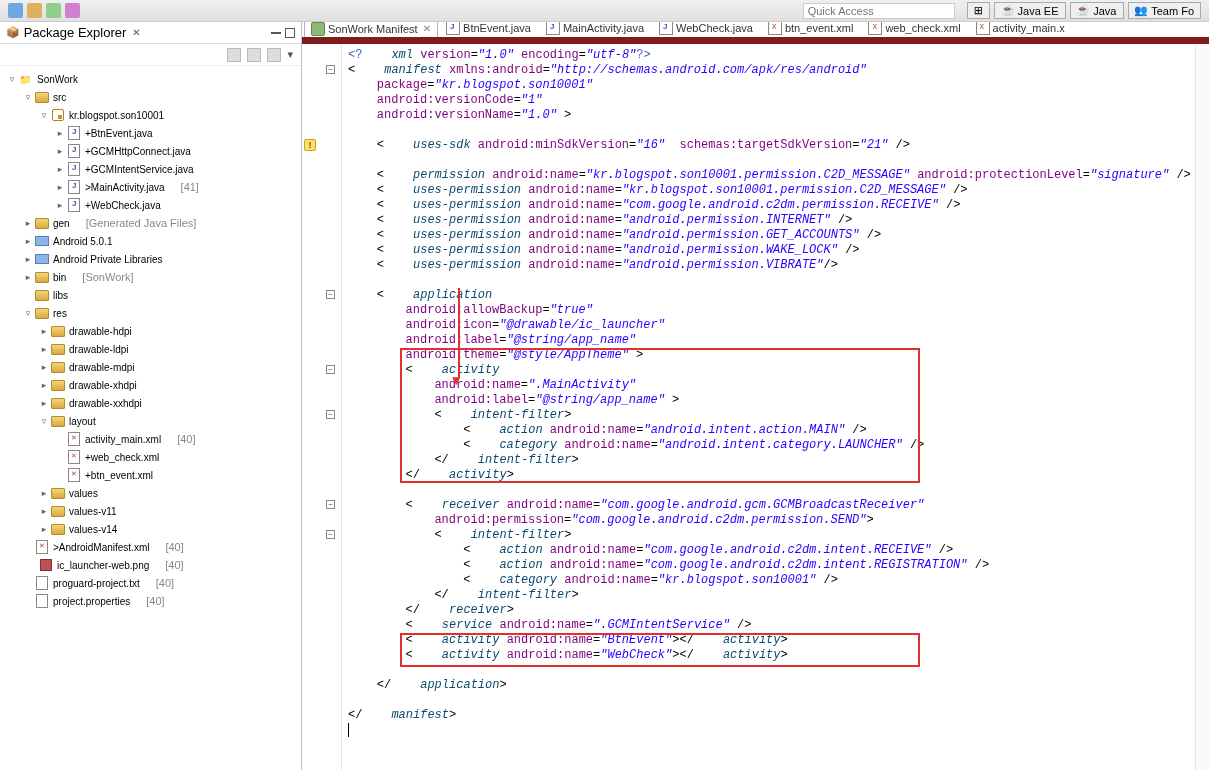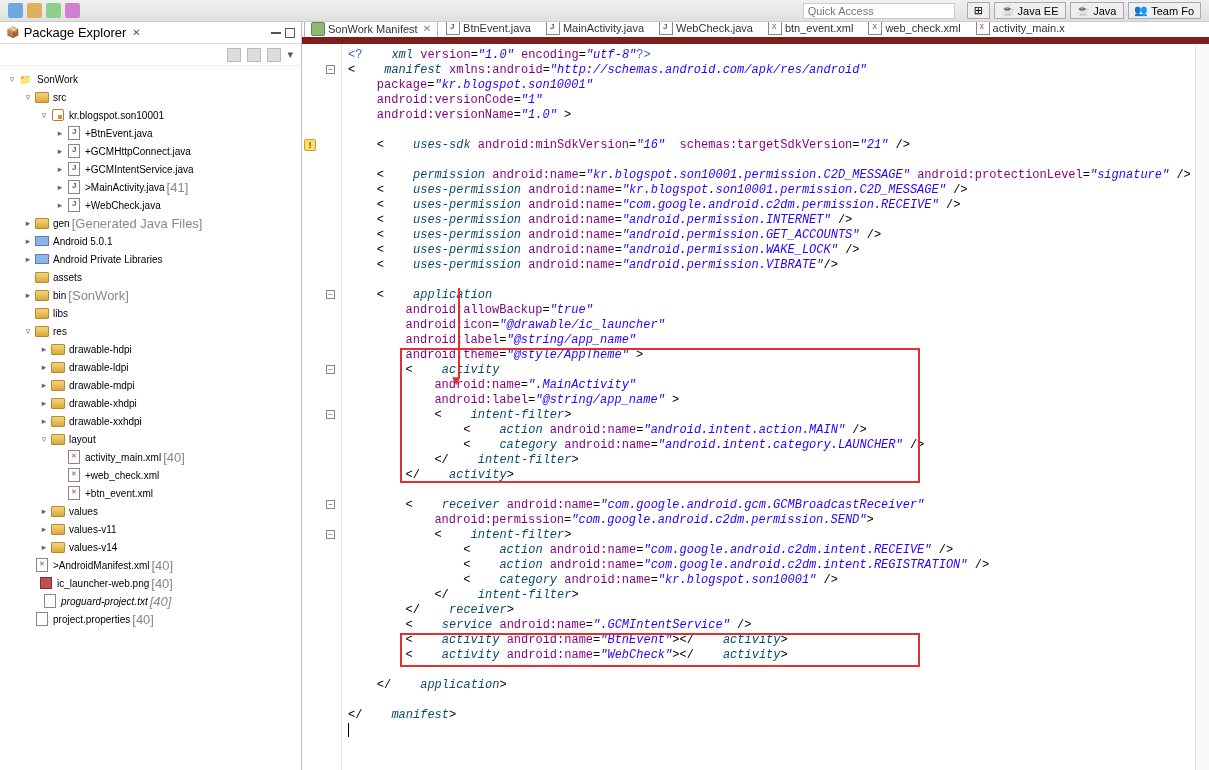--- a/index.html
+++ b/index.html
@@ -21,21 +21,21 @@
 .view-header .min { width:10px; height:2px; background:#555; }
 .view-header .max { width:10px; height:10px; border:1px solid #555; }
 .view-toolbar { height:22px; display:flex; align-items:center; justify-content:flex-end; gap:6px; padding:0 8px; border-bottom:1px solid #eee;}
 .tb-icon { width:14px; height:14px; background:#ddd; border:1px solid #bbb; }
 
 .tree { flex:1; overflow:auto; padding:4px 0; }
 .tree-item { display:flex; align-items:center; height:18px; padding-right:4px; white-space:nowrap; }
 .tree-item .arrow { width:12px; text-align:center; color:#666; font-size:9px; }
 .tree-item .ticon { width:16px; height:16px; margin-right:3px; display:inline-flex; align-items:center; justify-content:center; font-size:10px;}
 .tree-item .lbl { font-size:10px; color:#000; }
-.tree-item .deco { color:#888; margin-left:2px; font-size:13px;}
+.tree-item .deco { color:#888; margin-left:16px; font-size:11px;}
 .goldfolder { background:linear-gradient(#f5d57a,#d9a93e); border:1px solid #b68b2a; width:14px; height:11px; border-radius:1px;}
 .pkg { width:12px; height:12px; background:#fff; border:1px solid #b08020; border-radius:2px; position:relative;}
 .pkg::after{content:"";position:absolute;width:4px;height:4px;background:#c89040;bottom:1px;right:1px;}
 .jfile { background:#fff; border:1px solid #888; width:12px; height:14px; position:relative;}
 .jfile::after{content:"J"; position:absolute; font-size:8px; color:#3060c0; left:3px; top:0px; font-weight:bold;}
 .xmlfile { background:#fff; border:1px solid #888; width:12px; height:14px; position:relative;}
 .xmlfile::after{content:"✕"; position:absolute; font-size:7px; color:#c05020; left:2px; top:1px;}
 .genfile { background:#fff; border:1px solid #888; width:12px; height:14px;}
 .library { width:14px; height:10px; background:#8fb5e8; border:1px solid #5a7db5;}
 
@@ -180,27 +180,20 @@
             <span class="lbl">Android 5.0.1</span>
           </div>
           <div class="tree-item" style="padding-left: 22px;">
             <span class="arrow">▸</span>
             <span class="ticon">
               <span class="library"></span>
             </span>
             <span class="lbl">Android Private Libraries</span>
           </div>
           <div class="tree-item" style="padding-left: 22px;">
-            <span class="arrow"></span>
-            <span class="ticon">
-              <span class="goldfolder"></span>
-            </span>
-            <span class="lbl">assets</span>
-          </div>
-          <div class="tree-item" style="padding-left: 22px;">
             <span class="arrow">▸</span>
             <span class="ticon">
               <span class="goldfolder"></span>
             </span>
             <span class="lbl">bin</span>
             <span class="deco">[SonWork]</span>
           </div>
           <div class="tree-item" style="padding-left: 22px;">
             <span class="arrow"></span>
             <span class="ticon">
@@ -309,21 +302,21 @@
             <span class="deco">[40]</span>
           </div>
           <div class="tree-item" style="padding-left: 26px;">
             <span class="arrow"></span>
             <span class="ticon">
               <span style="background:#c05050;width:12px;height:12px;border:1px solid #803030"></span>
             </span>
             <span class="lbl">ic_launcher-web.png</span>
             <span class="deco">[40]</span>
           </div>
-          <div class="tree-item" style="padding-left: 30px; font-style: italic;">
+          <div class="tree-item" style="padding-left: 22px;">
             <span class="arrow"></span>
             <span class="ticon">
               <span class="genfile"></span>
             </span>
             <span class="lbl">proguard-project.txt</span>
             <span class="deco">[40]</span>
           </div>
           <div class="tree-item" style="padding-left: 22px;">
             <span class="arrow"></span>
             <span class="ticon">

